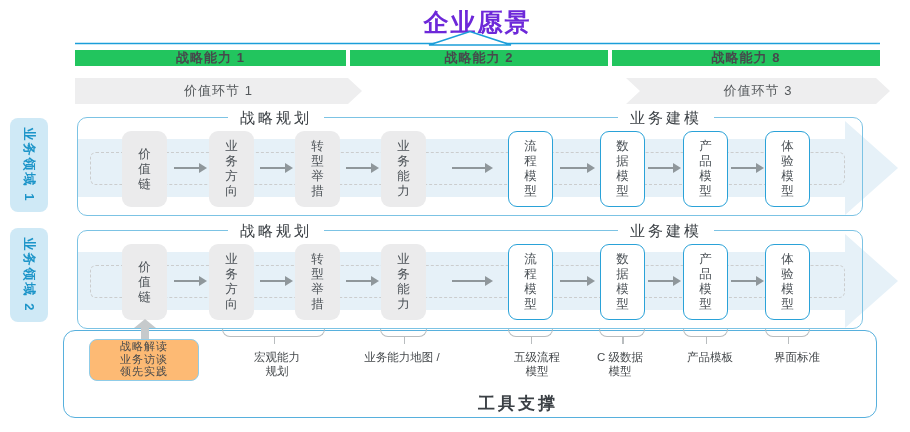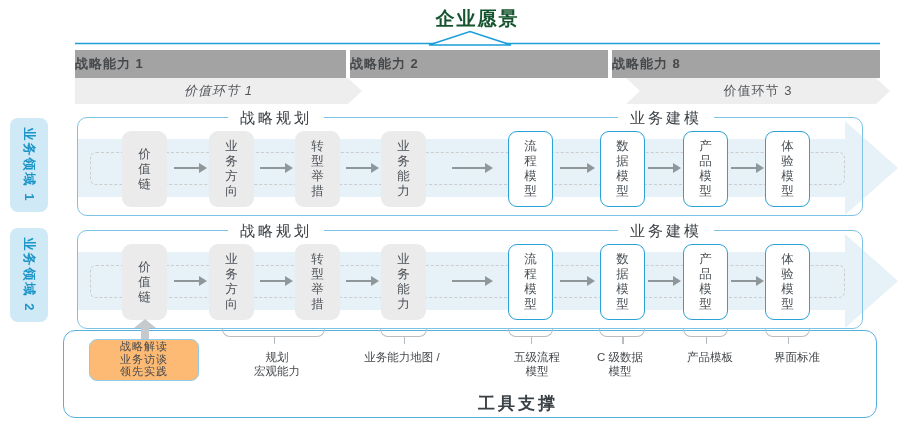--- a/index.html
+++ b/index.html
@@ -2,24 +2,24 @@
 <html><head>
 <meta charset="utf-8">
 <style>
   html,body{margin:0;padding:0;background:#ffffff;}
   body{font-family:"Liberation Sans","DejaVu Sans",sans-serif;}
   #stage{position:relative;width:910px;height:432px;background:#fff;overflow:hidden;}
   .abs{position:absolute;}
 
   
   .titles{left:75px;top:6px;width:805px;display:flex;justify-content:center;gap:34px;}
-  .title{color:#14532d;font-size:19px;font-weight:bold;letter-spacing:2px;}
-
-  
-  .capbar{top:50px;height:28px;background:#a3a3a3;display:flex;align-items:center;justify-content:flex-start;
+  .title{color:#6d28d9;font-size:25px;font-weight:bold;letter-spacing:2px;}
+
+  
+  .capbar{top:50px;height:16px;background:#22c55e;display:flex;align-items:center;justify-content:center;
           color:#46494c;font-size:13px;font-weight:600;letter-spacing:1px;}
 
   
   .chev{top:78px;height:26px;background:#eeeeef;display:flex;align-items:center;justify-content:center;
         color:#54585b;font-size:13px;letter-spacing:1px;}
   .chev.first{clip-path:polygon(0 0,calc(100% - 14px) 0,100% 50%,calc(100% - 14px) 100%,0 100%);}
   .chev.mid{clip-path:polygon(0 0,calc(100% - 14px) 0,100% 50%,calc(100% - 14px) 100%,0 100%,14px 50%);}
 
   
   .dtab{left:10px;width:38px;height:94px;background:#cfe9f6;border-radius:8px;}
@@ -77,21 +77,21 @@
   <div class="abs capbar" style="left:75px;width:271px;">
     <span>战略能力 1</span>
   </div>
   <div class="abs capbar" style="left:350px;width:258px;">
     <span>战略能力 2</span>
   </div>
   <div class="abs capbar" style="left:612px;width:268px;">
     <span>战略能力 8</span>
   </div>
 
-  <div class="abs chev first" style="left:75px;width:287px;font-style:italic;">
+  <div class="abs chev first" style="left:75px;width:287px;">
     <span>价值环节 1</span>
   </div>
   <div class="abs chev mid" style="left:626px;width:264px;">
     <span>价值环节 3</span>
   </div>
 
   <div class="abs dtab" style="top:118px;">
     <span>业务领域 1</span>
   </div>
   <div class="abs dtab" style="top:228px;">
@@ -190,22 +190,22 @@
   <div class="abs brace" style="left:683px;width:45px;"></div>
   <div class="abs brace" style="left:765px;width:45px;"></div>
 
   <div class="abs pbox">
     <span>战略解读</span>
     <span>业务访谈</span>
     <span>领先实践</span>
   </div>
 
   <div class="abs anno" style="left:207px;">
+    <span style="display:block">宏观能力</span>
     <span style="display:block">规划</span>
-    <span style="display:block">宏观能力</span>
   </div>
   <div class="abs anno" style="left:332px;">
     <span style="display:block">业务能力地图 /</span>
   </div>
   <div class="abs anno" style="left:467px;">
     <span style="display:block">五级流程</span>
     <span style="display:block">模型</span>
   </div>
   <div class="abs anno" style="left:550px;">
     <span style="display:block">C 级数据</span>

